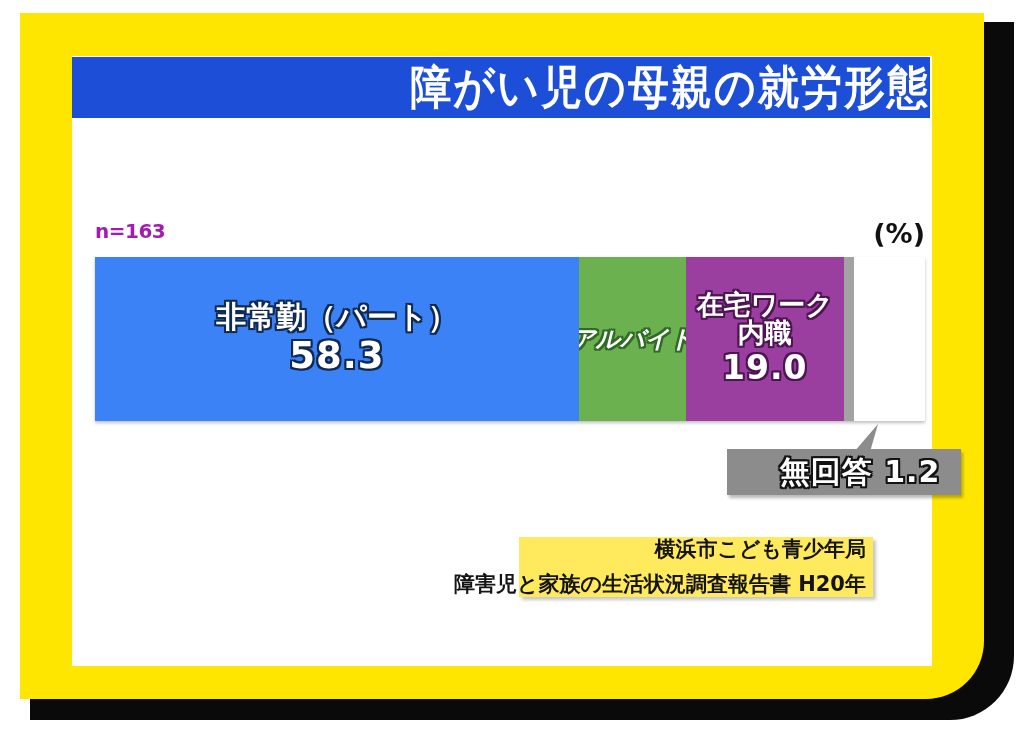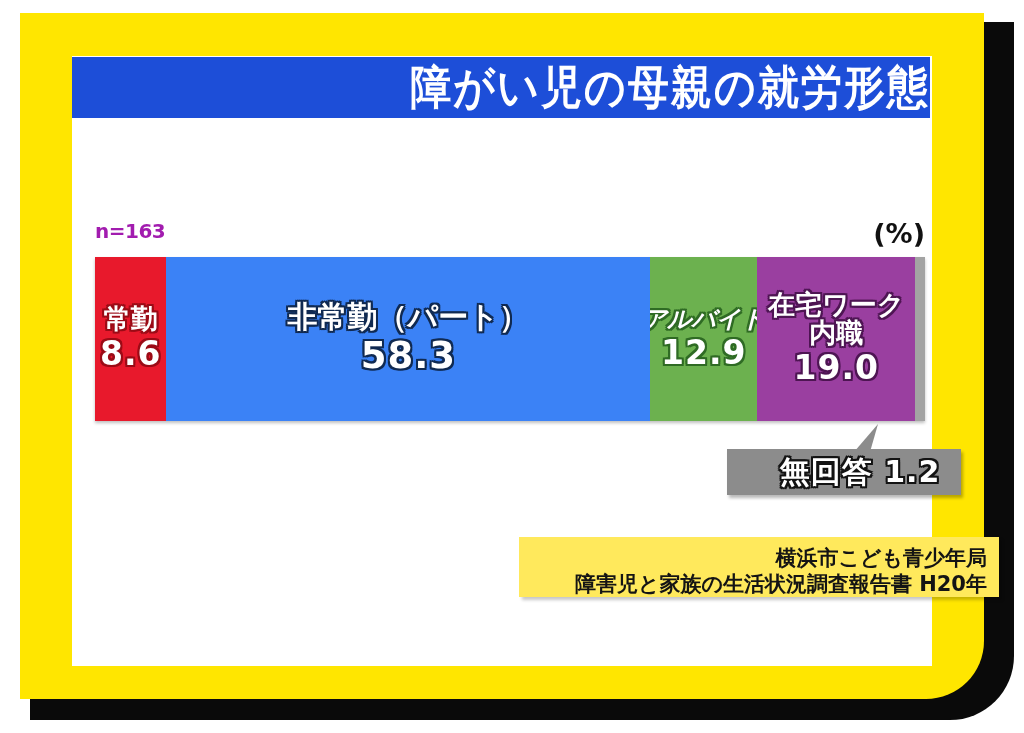--- a/index.html
+++ b/index.html
@@ -122,26 +122,26 @@
     width:0;height:0;
     border-left:16px solid transparent;
     border-right:0 solid transparent;
     border-bottom:28px solid #8c8c8c;
     transform:skewX(-16deg);
   }
   
   .source{
     position:absolute;
     left:519px;top:537px;
-    width:480px;height:60px;
+    width:354px;height:60px;
     background:#ffe95c;
     box-shadow:3px 3px 3px rgba(0,0,0,0.22);
     display:flex;flex-direction:column;
-    align-items:flex-end;justify-content:flex-end;
-    padding-right:12px;box-sizing:border-box;
+    align-items:flex-end;justify-content:space-between;
+    padding-right:7px;box-sizing:border-box;
   }
   .source-line{
     color:#141414;font-weight:bold;
     line-height:1.18;white-space:nowrap;
   }
   .source-line.l1{font-size:21px;}
   .source-line.l2{font-size:21px;margin-top:1px;}
 </style>
 </head>
 <body>
@@ -154,31 +154,26 @@
 
   <div class="title-bar">
     <span class="title-text">障がい児の母親の就労形態</span>
   </div>
 
   <div class="n-label">n=163</div>
 
   <div class="pct-label">(%)</div>
 
   <div class="bar" id="stacked-bar">
-      <div class="seg s-red" style="background: rgb(232, 25, 44); flex: 0.086 0 0px;">
-        <div class="seg-name">常勤</div>
-        <div class="seg-val">8.6</div>
-      </div>
       <div class="seg s-blue" style="background: #3b82f6; flex: 0.583 0 0px;">
         <div class="seg-name">非常勤（パート）</div>
         <div class="seg-val">58.3</div>
       </div>
       <div class="seg s-green" style="background: rgb(108, 177, 79); flex: 0.129 0 0px;">
         <div class="seg-name small">アルバイト</div>
-        <div class="seg-val">12.9</div>
       </div>
       <div class="seg s-purple" style="background: rgb(154, 63, 160); flex: 0.19 0 0px;">
         <div class="seg-name">在宅ワーク<div>内職</div></div>
         <div class="seg-val">19.0</div>
       </div>
       <div class="seg s-gray" style="background: rgb(163, 163, 163); flex: 0.012 0 0px;"></div>
     </div>
 
   <div class="callout-tail"></div>
   <div class="callout">

